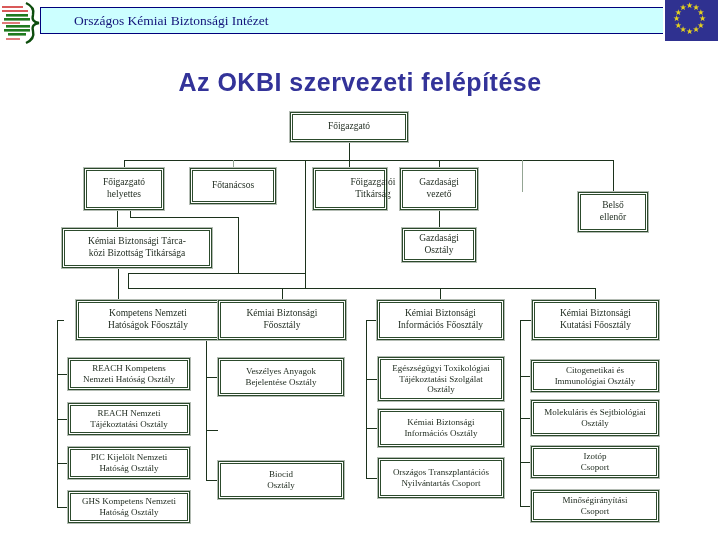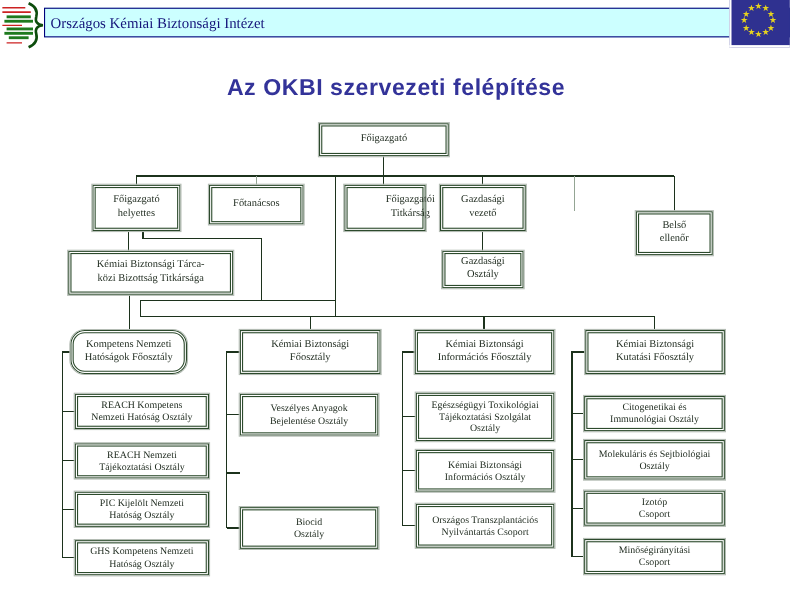--- a/index.html
+++ b/index.html
@@ -1,49 +1,49 @@
 <!DOCTYPE html>
 <html><head>
 <meta charset="utf-8">
 <style>
   html,body{margin:0;padding:0;background:#888;}
   .slide{position:relative;width:720px;height:540px;background:#ffffff;overflow:hidden;
          font-family:"Liberation Serif","DejaVu Serif",serif;}
   
   .header-bar{position:absolute;left:40px;top:7px;width:678px;height:27px;background:#ccffff;
-              border:1px solid #00007b;box-sizing:border-box;display:flex;align-items:center;}
+              border:1px solid #00007b;box-sizing:border-box;display:flex;align-items:center;padding-left:28px;}
   .institute-name{font-size:13.5px;color:#14147a;padding-left:5px;white-space:nowrap;}
   .logo{position:absolute;left:2px;top:1px;width:40px;height:44px;}
   .eu-flag{position:absolute;left:663px;top:0;width:55px;height:43px;background:#2f3190;
            border-left:2px solid #fff;border-bottom:2px solid #fff;box-sizing:border-box;overflow:hidden;}
   .star{position:absolute;font-size:8px;color:#e6d21f;font-family:"DejaVu Sans",sans-serif;line-height:1;}
   
   .title{position:absolute;left:0;right:0;top:68px;margin:0;text-align:center;
-         font-family:"Liberation Sans",sans-serif;font-weight:bold;font-size:21px;
+         font-family:"Liberation Sans",sans-serif;font-weight:bold;font-size:25px;
          color:#333399;letter-spacing:.5px;}
   
   .lines{position:absolute;left:0;top:0;width:720px;height:540px;}
   .lines path{fill:none;stroke:#1c321c;stroke-width:1;shape-rendering:crispEdges;}
   .lines path.lt{stroke:#94a594;}
   
   .node{position:absolute;box-sizing:border-box;background:#fff;border:3px double #2c4a2c;
         outline:1px solid #b4bcb4;display:flex;align-items:center;justify-content:center;
         text-align:center;white-space:pre-line;font-size:9.5px;line-height:1.22;
         color:#1d291d;padding:1px 2px;}
   .node.small{font-size:9px;}
   #n-fig{left:290px;top:112px;width:118px;height:30px;}
   #n-fhy{left:84px;top:168px;width:80px;height:42px;}
   #n-fot{left:190px;top:168px;width:86px;height:36px;}
   #n-fts{left:313px;top:168px;width:74px;height:42px;padding-left:48px;}
   #n-gvz{left:400px;top:168px;width:78px;height:42px;}
   #n-jog{left:486px;top:192px;width:72px;height:40px;}
   #n-bel{left:578px;top:192px;width:70px;height:40px;}
   #n-tarca{left:62px;top:228px;width:150px;height:40px;}
   #n-gos{left:402px;top:228px;width:74px;height:34px;}
-  #n-d0{left:64px;top:300px;width:106px;height:40px;border-radius:13px;}
+  #n-d0{left:76px;top:300px;width:144px;height:40px;}
   #n-d1{left:218px;top:300px;width:128px;height:40px;}
   #n-d2{left:377px;top:300px;width:127px;height:40px;}
   #n-d3{left:532px;top:300px;width:127px;height:40px;}
   #n-c00{left:68px;top:358px;width:122px;height:32px;}
   #n-c01{left:68px;top:403px;width:122px;height:32px;}
   #n-c02{left:68px;top:447px;width:122px;height:32px;}
   #n-c03{left:68px;top:491px;width:122px;height:32px;}
   #n-c10{left:218px;top:358px;width:126px;height:38px;}
   #n-c11{left:218px;top:406px;width:126px;height:48px;}
   #n-c12{left:218px;top:461px;width:126px;height:38px;}

